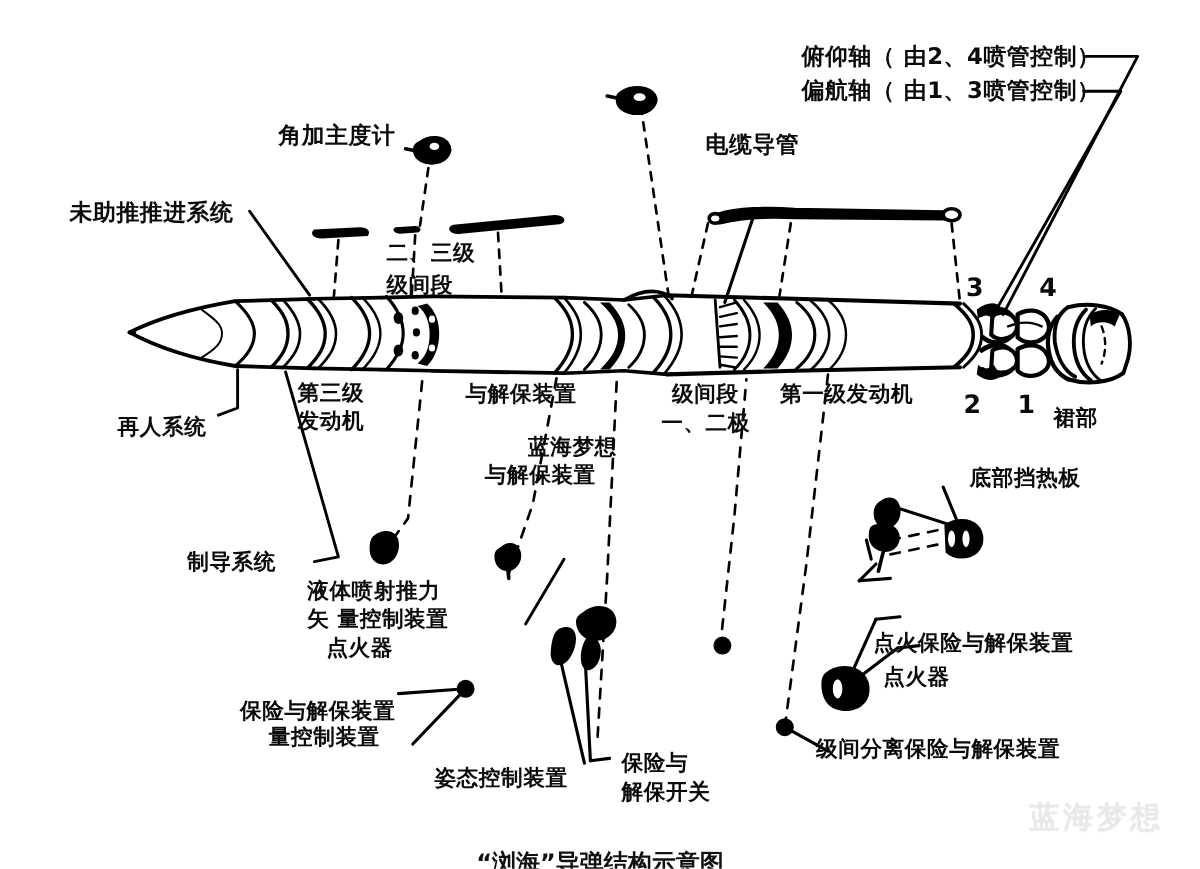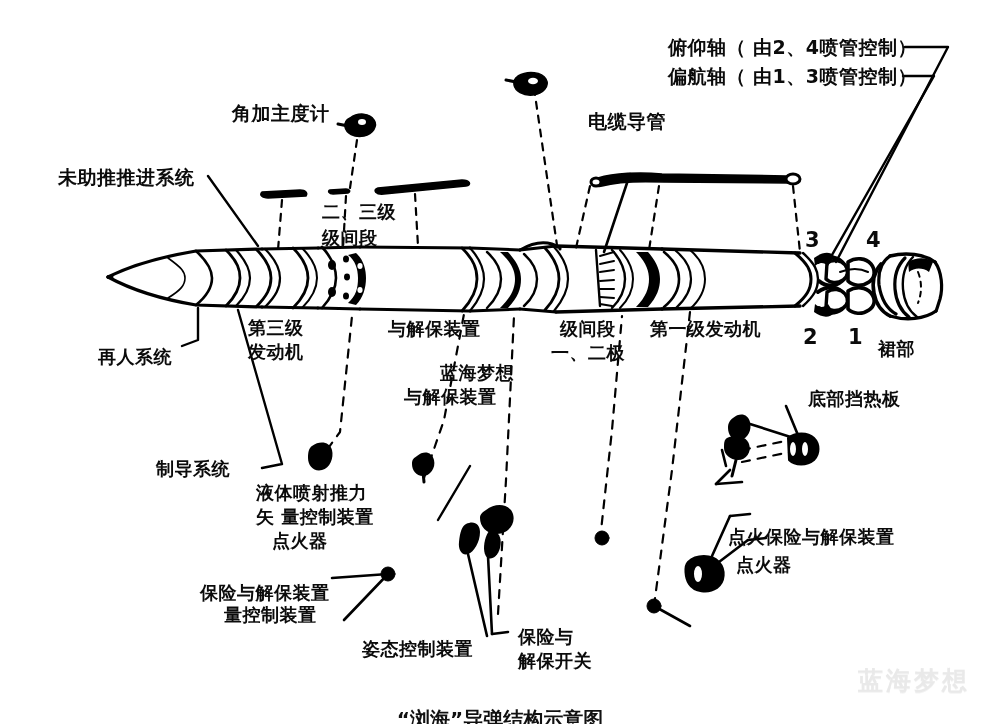--- a/index.html
+++ b/index.html
@@ -278,18 +278,19 @@
   <div class="lbl sz18" style="left:440px;top:362px;">蓝海梦想</div>
   <div class="lbl sz18" style="left:404px;top:386px;">与解保装置</div>
 
   <div class="lbl sz18" style="left:362px;top:638px;">姿态控制装置</div>
   <div class="lbl sz18" style="left:518px;top:626px;">保险与</div>
   <div class="lbl sz18" style="left:518px;top:650px;">解保开关</div>
 
   <div class="lbl sz18" style="left:776px;top:388px;margin-left:32px;">底部挡热板</div>
   <div class="lbl sz18" style="left:728px;top:526px;">点火保险与解保装置</div>
   <div class="lbl sz18" style="left:736px;top:554px;">点火器</div>
+  <div class="lbl sz18" style="left:680px;top:614px;">级间分离保险与解保装置</div>
 
   <div class="caption" style="top:706px;">“浏海”导弹结构示意图</div>
 
   <div class="wm" style="left:858px;top:664px;">蓝海梦想</div>
 
 </div>
 
 </body></html>

